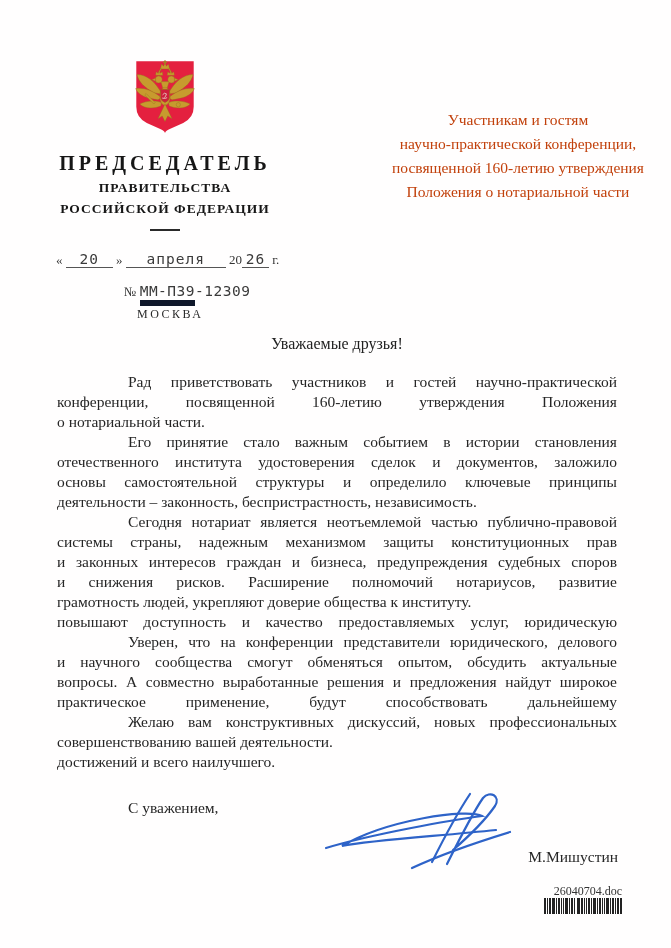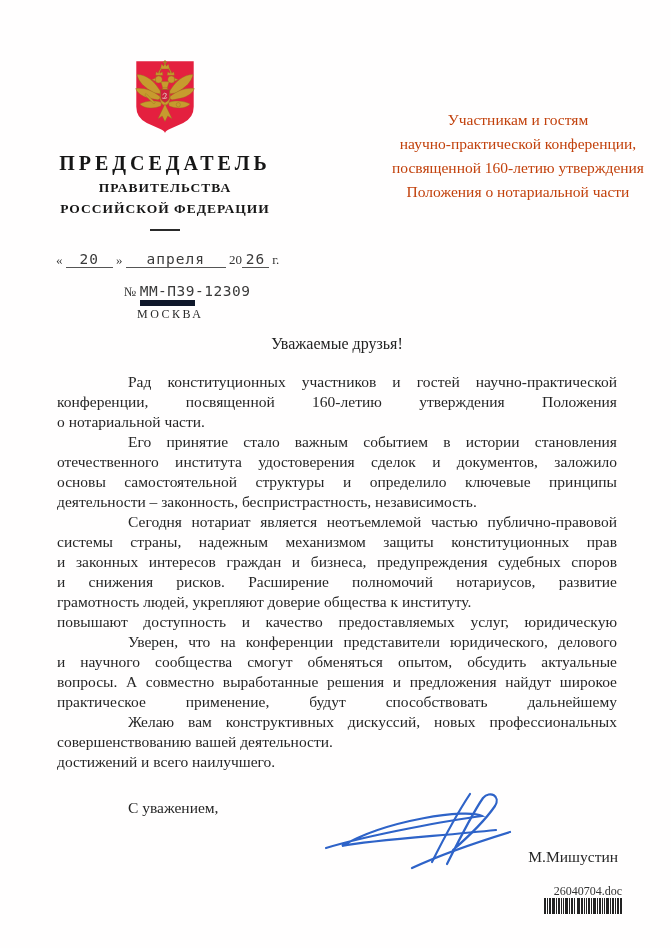--- a/index.html
+++ b/index.html
@@ -116,21 +116,21 @@
   <div class="docnum">
     <span>№</span>
     <span class="num"><span class="u">ММ-П39</span><span>-12309</span></span>
   </div>
 
   <div class="city">МОСКВА</div>
 
   <div class="salutation">Уважаемые друзья!</div>
 
   <div class="letter-body">
-      <div class="bline pfirst">Рад конституционных участников и гостей научно-практической</div>
+      <div class="bline pfirst">Рад приветствовать участников и гостей научно-практической</div>
       <div class="bline">конференции, посвященной 160-летию утверждения Положения</div>
       <div class="bline plast">о нотариальной части.</div>
       <div class="bline pfirst">Его принятие стало важным событием в истории становления</div>
       <div class="bline">отечественного института удостоверения сделок и документов, заложило</div>
       <div class="bline">основы самостоятельной структуры и определило ключевые принципы</div>
       <div class="bline plast">деятельности – законность, беспристрастность, независимость.</div>
       <div class="bline pfirst">Сегодня нотариат является неотъемлемой частью публично-правовой</div>
       <div class="bline">системы страны, надежным механизмом защиты конституционных прав</div>
       <div class="bline">и законных интересов граждан и бизнеса, предупреждения судебных споров</div>
       <div class="bline">и снижения рисков. Расширение полномочий нотариусов, развитие</div>

